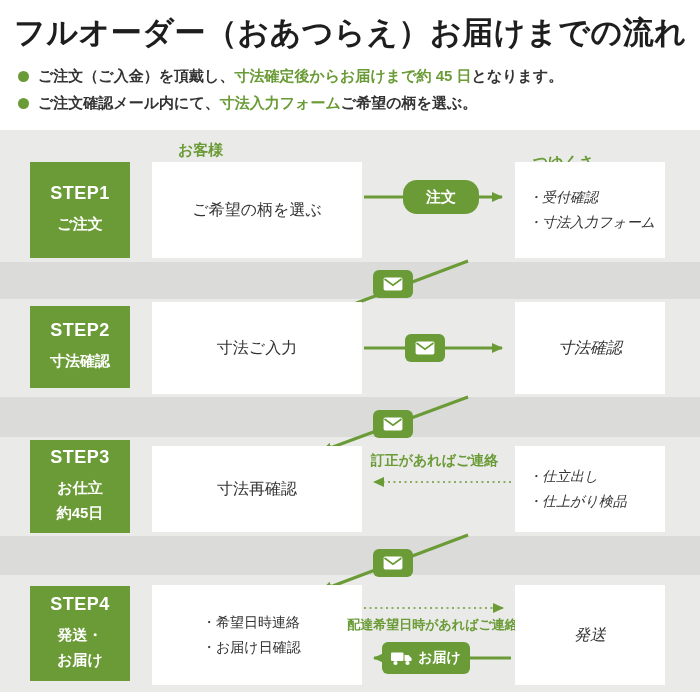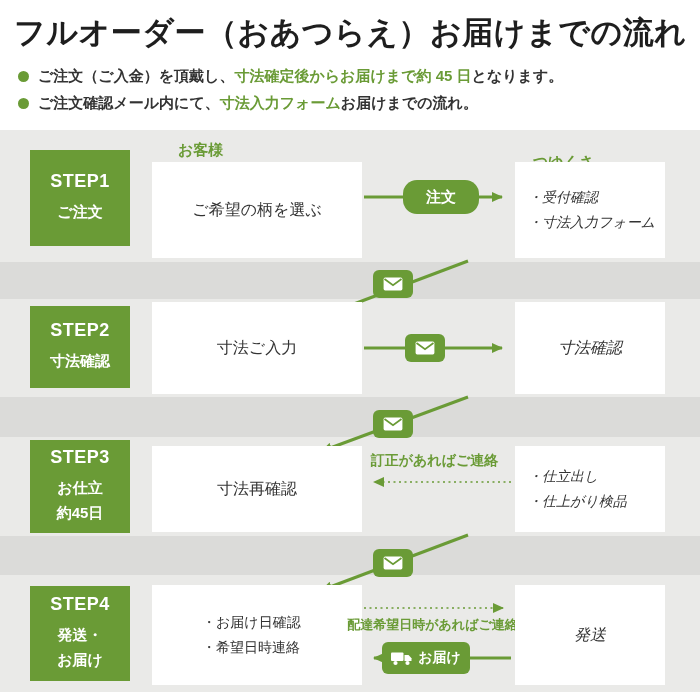--- a/index.html
+++ b/index.html
@@ -42,21 +42,21 @@
   .col-header{position:absolute;font-size:15px;font-weight:bold;color:var(--green);white-space:nowrap;}
   #colCustomer{left:178px;top:141px;}
   #colShop{left:533px;top:153px;}
 
   .badge{
     position:absolute;left:30px;width:100px;background:var(--green);color:#ffffff;
     display:flex;flex-direction:column;align-items:center;justify-content:center;text-align:center;
   }
   .badge .bstep{font-size:18px;font-weight:bold;margin-bottom:8px;letter-spacing:0.5px;}
   .badge .bname{font-size:15px;font-weight:bold;line-height:1.65;}
-  #badge1{top:150px;height:96px;}
+  #badge1{top:162px;height:96px;}
   #badge2{top:306px;height:82px;}
   #badge3{top:440px;height:93px;}
   #badge4{top:586px;height:95px;align-items:center;}
 
   .wbox{
     position:absolute;background:#ffffff;display:flex;flex-direction:column;
     justify-content:center;align-items:center;font-size:16px;line-height:1.8;
   }
   .cust{left:152px;width:210px;}
   .shop{left:515px;width:150px;font-style:italic;}
@@ -121,21 +121,21 @@
     <div class="note">
       <span class="dot"></span>
       <span>ご注文（ご入金）を頂戴し、</span>
         <span class="hl">寸法確定後からお届けまで約 45 日</span>
         <span>となります。</span>
     </div>
     <div class="note">
       <span class="dot"></span>
       <span>ご注文確認メール内にて、</span>
         <span class="hl">寸法入力フォーム</span>
-        <span>お届けまでの流れ。</span>
+        <span>ご希望の柄を選ぶ。</span>
     </div>
   </div>
 
   <div class="col-header" id="colCustomer">お客様</div>
   <div class="col-header" id="colShop">つゆくさ</div>
 
   <div class="badge" id="badge1">
     <div class="bstep">STEP1</div>
     <div class="bname">ご注文</div>
   </div>
@@ -201,22 +201,22 @@
   </div>
 
   <div class="badge" id="badge4">
     <div class="bstep">STEP4</div>
     <div class="bname">
       <div>発送・</div>
       <div>お届け</div>
     </div>
   </div>
   <div class="wbox cust list" id="cust4">
+    <div>・希望日時連絡</div>
     <div>・お届け日確認</div>
-    <div>・希望日時連絡</div>
   </div>
   <div class="gnote" id="deliveryNote">配達希望日時があればご連絡</div>
   <div class="wbox shop" id="shop4">
     <div>発送</div>
   </div>
   <div class="glabel" id="truckLabel">
     <svg width="21" height="15" viewBox="0 0 21 15">
       <rect x="0" y="1.5" width="12.5" height="8.5" rx="1" fill="#ffffff"></rect>
       <path d="M13.5 4 h4 l3 3.2 V10 h-7 z" fill="#ffffff"></path>
       <circle cx="4.5" cy="12" r="2.1" fill="#ffffff"></circle>

